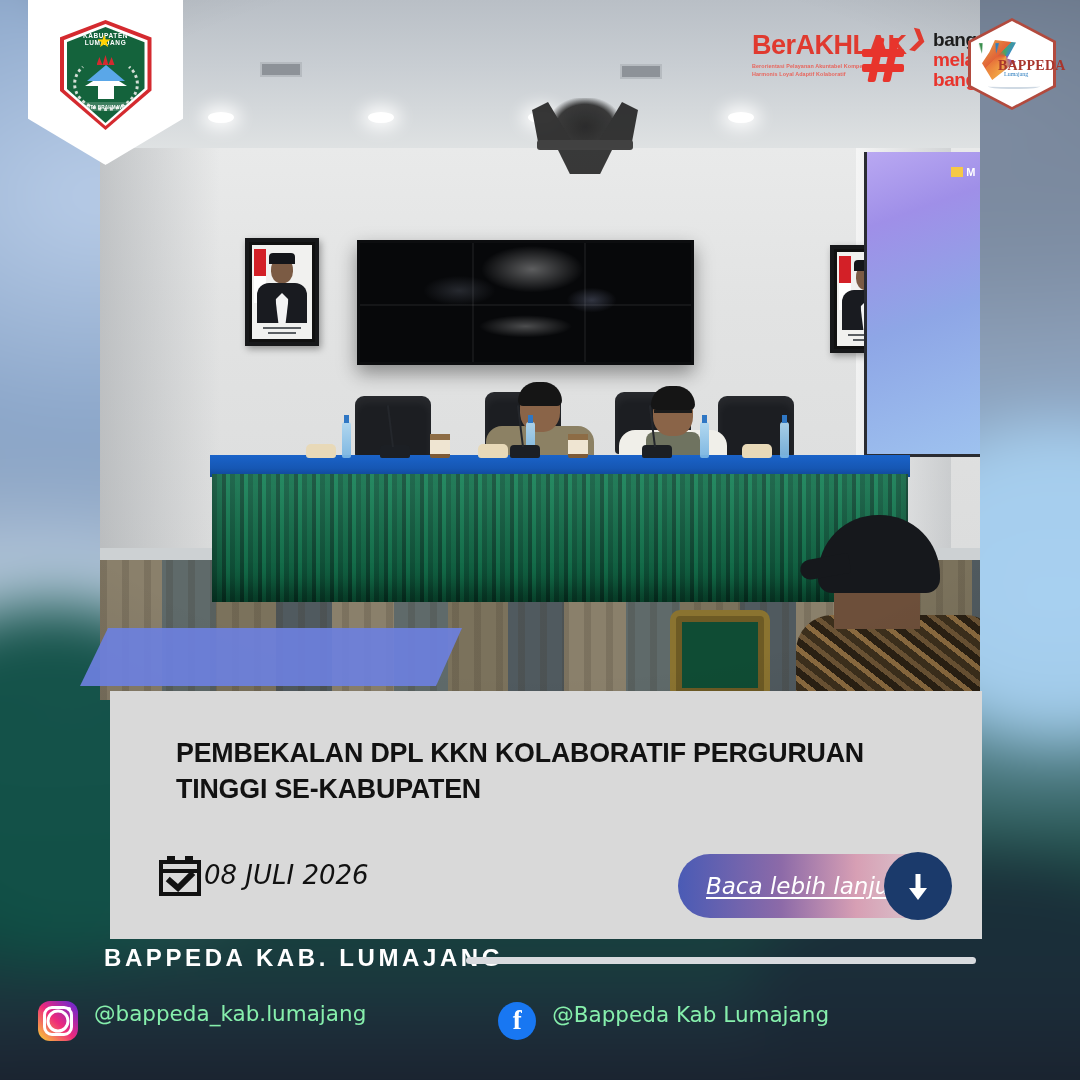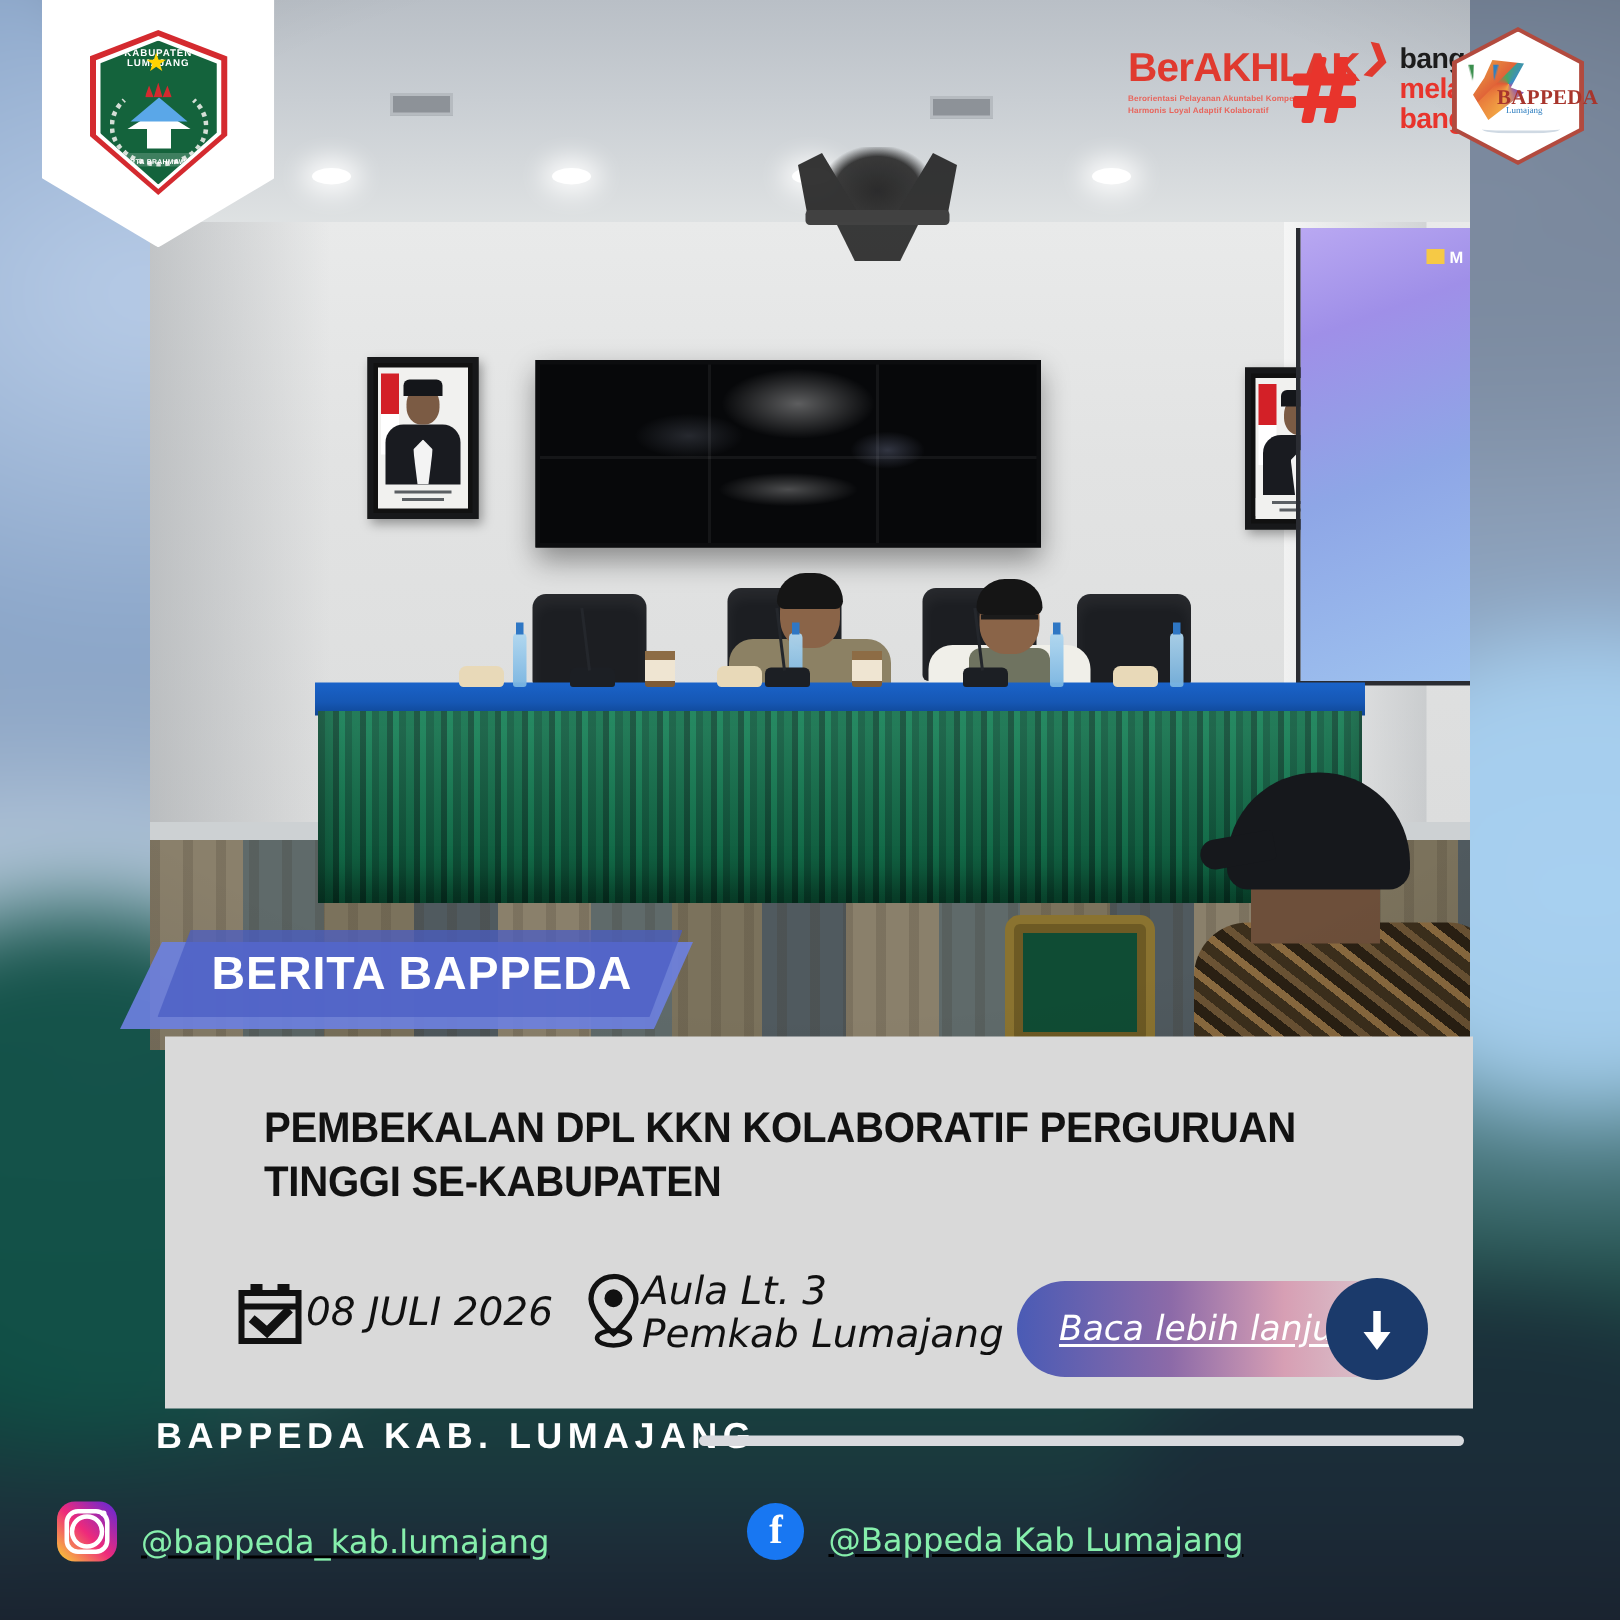--- a/index.html
+++ b/index.html
@@ -546,21 +546,21 @@
     color: #ffffff; font-size: 24px; font-weight: bold; letter-spacing: 3.6px;
   }
   .footer-rule {
     position: absolute; left: 466px; top: 957px; width: 510px; height: 7px;
     background: #d8dade; border-radius: 4px; z-index: 14;
   }
   .social-row {
     position: absolute; left: 38px; top: 995px; width: 1010px; height: 52px;
     display: flex; align-items: center; z-index: 14;
   }
-  .social-item { display: flex; align-items: flex-end; text-decoration: underline; }
+  .social-item { display: flex; align-items: flex-start; }
   .social-text {
     color: #86efac; font-size: 21.5px; margin-left: 16px;
     font-family: "DejaVu Sans", sans-serif;
   }
   .social-text.u { text-decoration: underline; text-underline-offset: 3px; }
   .ig-icon {
     width: 40px; height: 40px; border-radius: 12px;
     background: linear-gradient(45deg, #f9ce34 2%, #ee2a7b 48%, #6228d7 98%);
     position: relative; flex: 0 0 auto;
   }
@@ -746,54 +746,38 @@
     <div class="hex-shape"></div>
     <div class="hex-shape2"></div>
     <div class="hex-swoosh"></div>
     <div class="hex-v"></div>
     <div class="hex-title">BAPPEDA</div>
     <div class="hex-sub">Lumajang</div>
     <div class="hex-underline"></div>
   </div>
 
   <div class="banner-under"></div>
-  <div class="banner-main">
-    <span class="banner-label">BERITA BAPPEDA</span>
-  </div>
 
   <div class="card">
     <div class="card-title">PEMBEKALAN DPL KKN KOLABORATIF PERGURUAN TINGGI SE-KABUPATEN</div>
 
     <div class="meta-row">
       <div class="meta-item" id="meta-date">
         <span class="icon-cal">
           <svg viewBox="0 0 46 42" width="46" height="42" aria-hidden="true">
             <rect x="3" y="7" width="38" height="32" fill="none" stroke="#111" stroke-width="4"></rect>
             <line x1="3" y1="16" x2="41" y2="16" stroke="#111" stroke-width="4"></line>
             <rect x="9" y="1" width="8" height="7" fill="#111"></rect>
             <rect x="27" y="1" width="8" height="7" fill="#111"></rect>
             <polyline points="12,26 20,33 33,20" fill="none" stroke="#111" stroke-width="6" stroke-linecap="square"></polyline>
           </svg>
         </span>
         <span class="meta-text">08 JULI 2026</span>
       </div>
 
-      <div class="meta-item" id="meta-place">
-        <span class="icon-pin">
-          <svg viewBox="0 0 38 50" width="38" height="50" aria-hidden="true">
-            <path d="M19 2 C10.7 2 4 8.7 4 17 C4 27 19 40 19 40 C19 40 34 27 34 17 C34 8.7 27.3 2 19 2 Z" fill="none" stroke="#111" stroke-width="3.5"></path>
-            <circle cx="19" cy="16.5" r="6" fill="#111"></circle>
-            <ellipse cx="19" cy="43" rx="11" ry="5" fill="none" stroke="#111" stroke-width="3"></ellipse>
-          </svg>
-        </span>
-        <span class="meta-text">
-          <span>Aula Lt. 3</span><br>
-          <span>Pemkab Lumajang</span>
-        </span>
-      </div>
     </div>
   </div>
 
   <div class="read-btn">
     <span class="read-btn-label">Baca lebih lanjut</span>
   </div>
   <div class="arrow-circle">
     <svg viewBox="0 0 34 34" width="34" height="34" aria-hidden="true">
       <line x1="17" y1="5" x2="17" y2="26" stroke="#fff" stroke-width="5" stroke-linecap="butt"></line>
       <polygon points="17,31 8,19 26,19" fill="#fff"></polygon>

